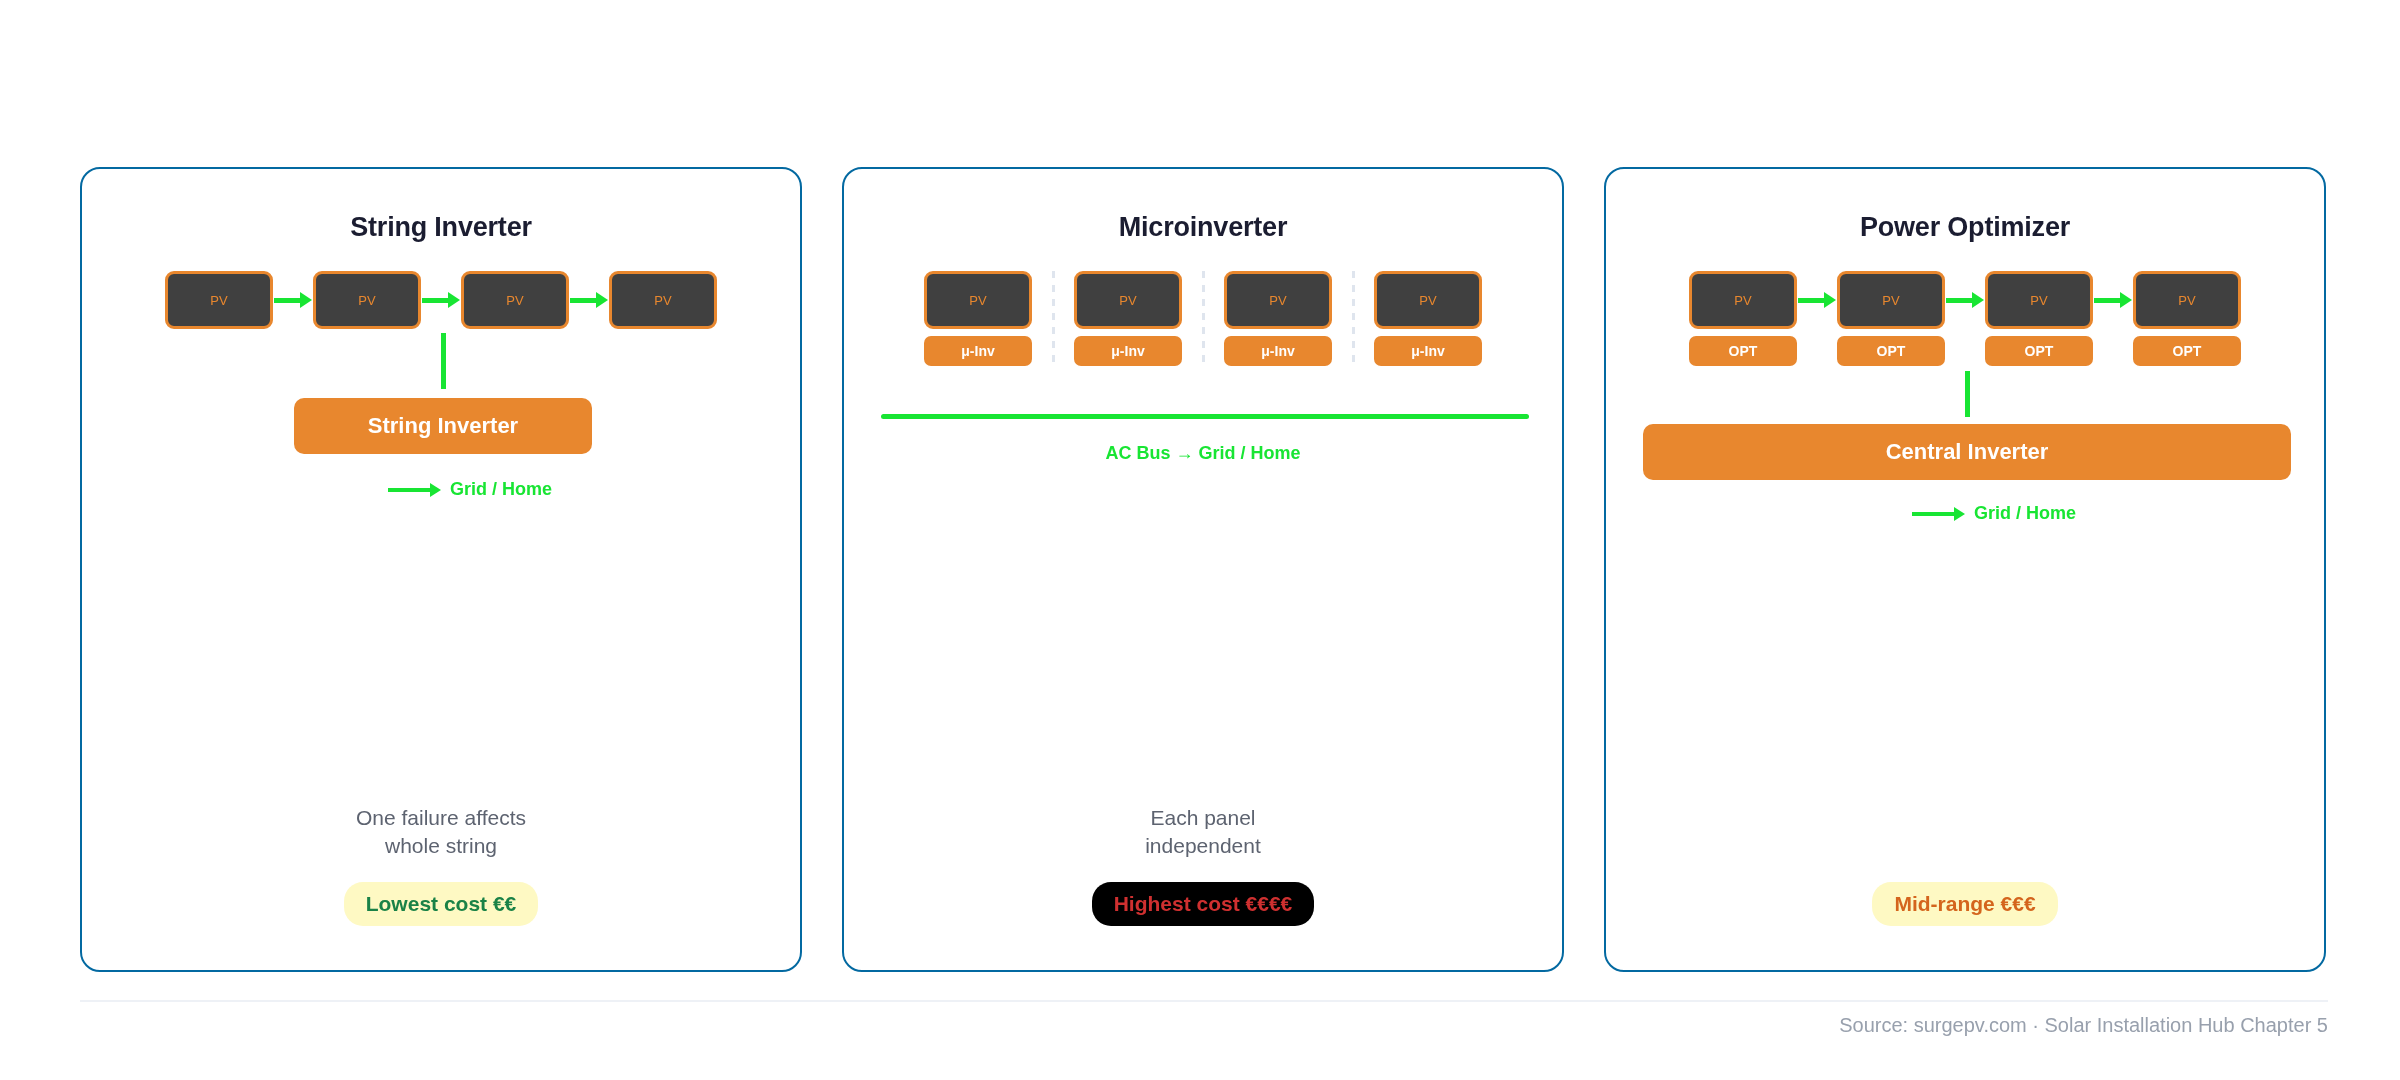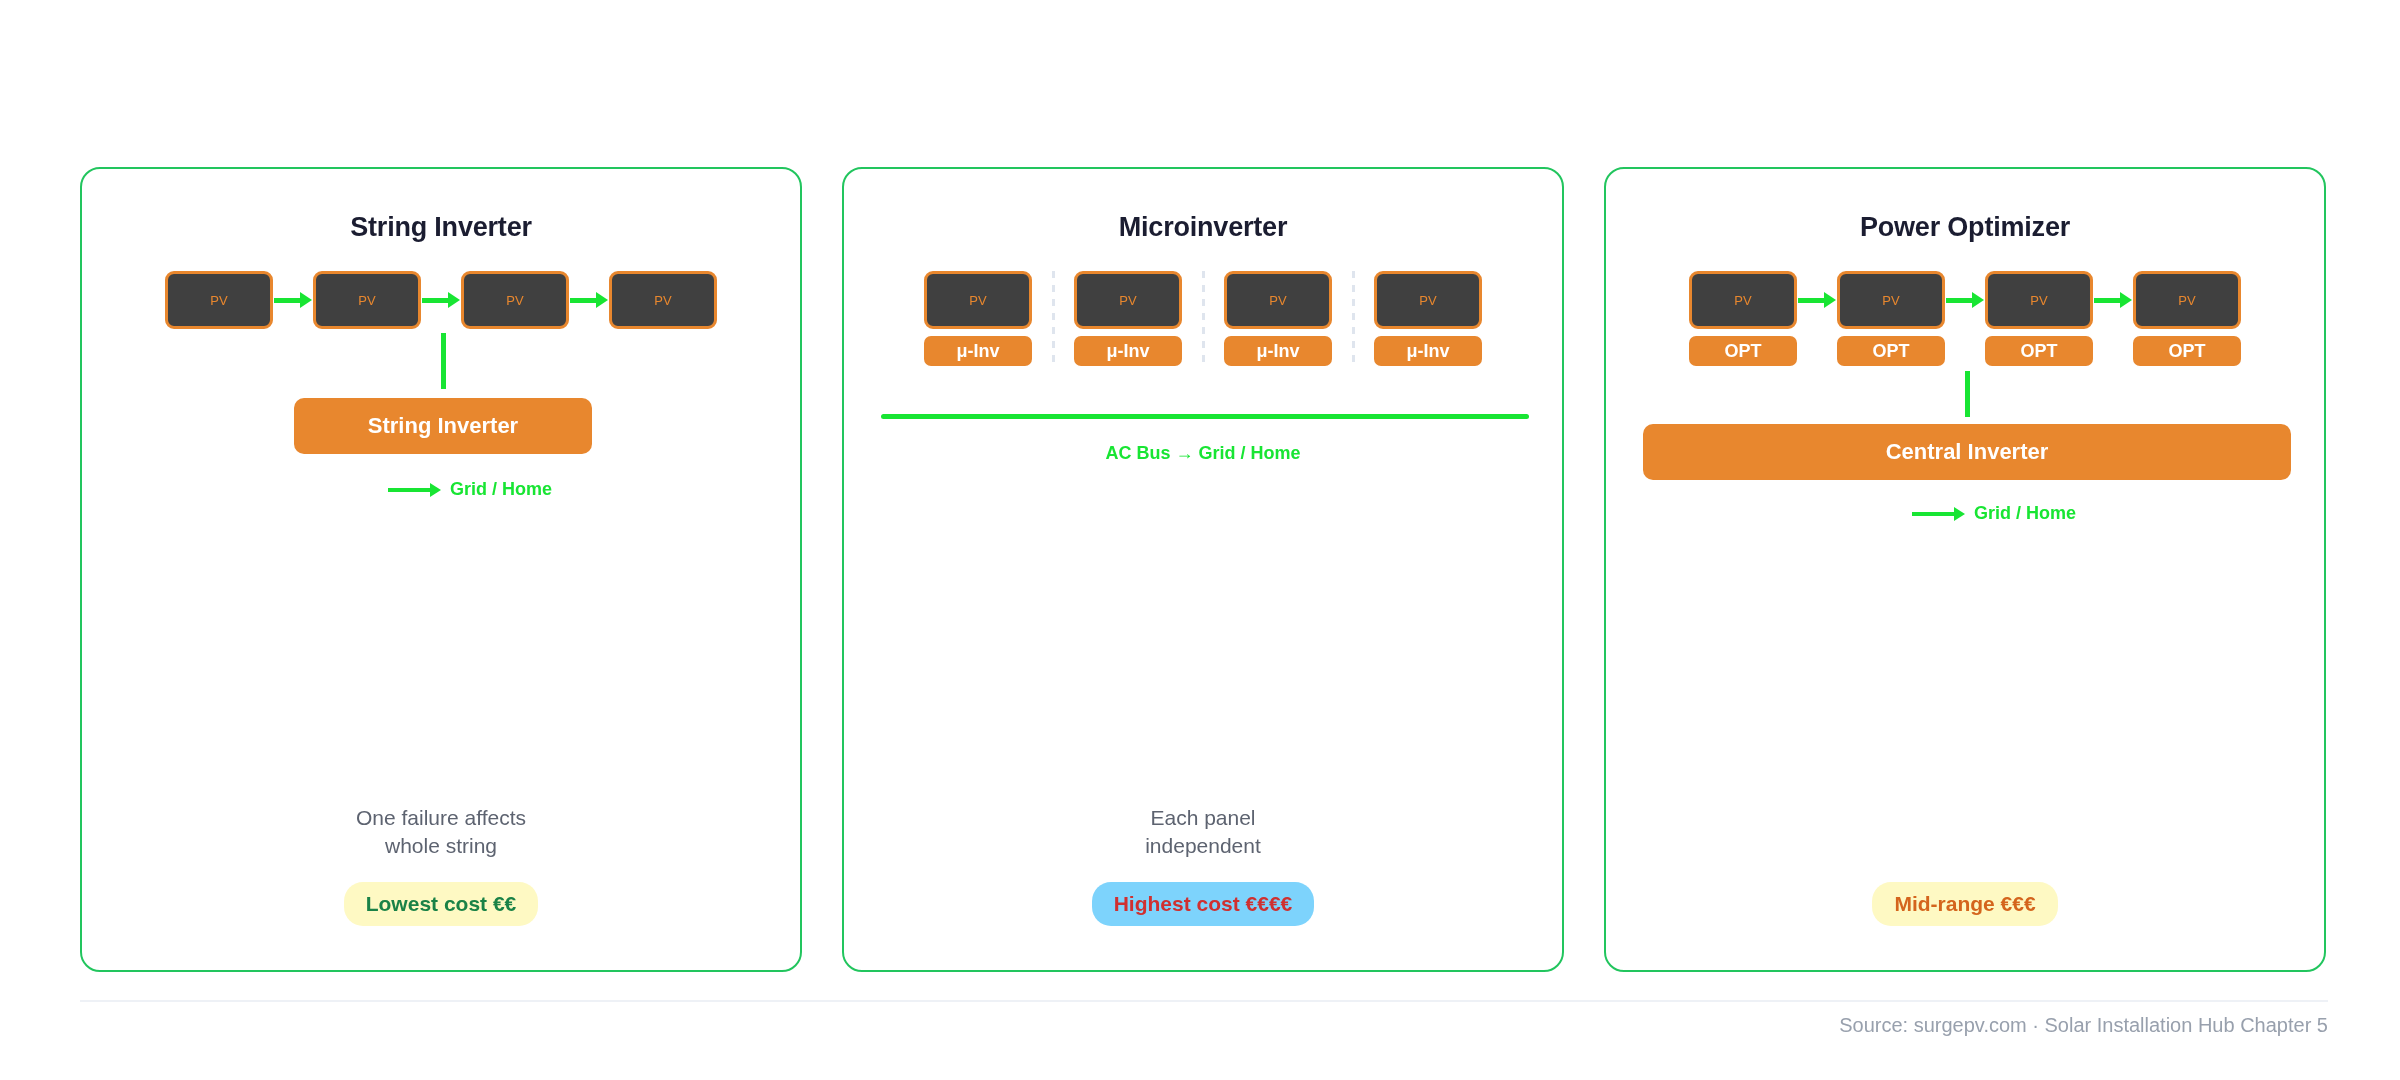--- a/index.html
+++ b/index.html
@@ -39,21 +39,21 @@
     left: 80px;
     width: 2248px;
     display: flex;
     gap: 40px;
   }
 
   .card {
     width: 722px;
     height: 805px;
     background: #ffffff;
-    border: 2px solid #22c55e;
+    border: 2px solid #0369a1;
     border-radius: 20px;
     position: relative;
   }
 
   .card-title {
     position: absolute;
     top: 43px;
     left: 0;
     width: 100%;
     text-align: center;
@@ -99,21 +99,21 @@
   
   .pill {
     width: 108px;
     height: 30px;
     margin-top: 7px;
     background: #e8872e;
     border-radius: 7px;
     display: flex;
     align-items: center;
     justify-content: center;
-    font-size: 18px;
+    font-size: 14px;
     font-weight: bold;
     color: #ffffff;
   }
 
   .unit { display: flex; flex-direction: column; align-items: center; }
 
   
   .arrow-h {
     width: 40px;
     height: 58px;
@@ -225,21 +225,21 @@
   }
   .cost-badge {
     display: inline-block;
     margin-top: 22px;
     padding: 10px 22px;
     border-radius: 19px;
     font-size: 21px;
     font-weight: bold;
   }
   .badge-low  { background: #fef9c3; color: #1a8247; }
-  .badge-high { background: #7dd3fc; color: #cf3030; }
+  .badge-high { background: #000000; color: #cf3030; }
   .badge-mid  { background: #fef9c3; color: #d4651d; }
 
   
   .foot-divider {
     position: absolute;
     top: 1000px;
     left: 80px;
     width: 2248px;
     height: 2px;
     background: #eef1f6;

